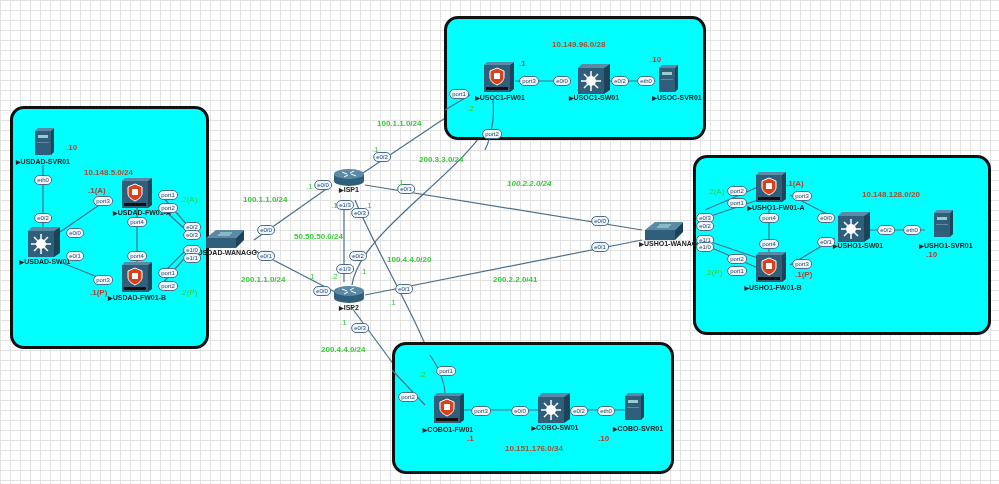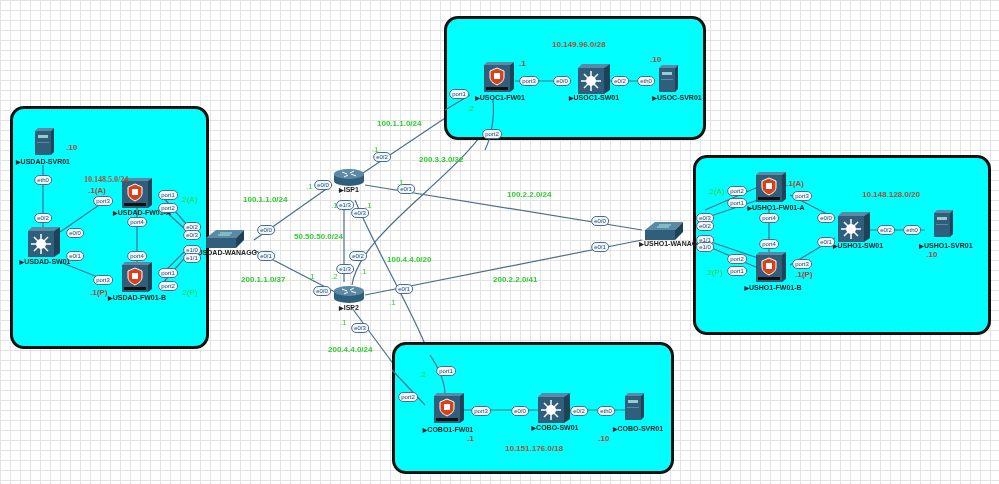--- a/index.html
+++ b/index.html
@@ -353,34 +353,34 @@
 <div class="port" style="left:886px;top:230px;">e0/2</div>
 <div class="port" style="left:912px;top:230px;">eth0</div>
 
 <div class="port" style="left:446px;top:371px;">port1</div>
 <div class="port" style="left:408px;top:397px;">port2</div>
 <div class="port" style="left:481px;top:411px;">port3</div>
 <div class="port" style="left:520px;top:411px;">e0/0</div>
 <div class="port" style="left:579px;top:411px;">e0/2</div>
 <div class="port" style="left:606px;top:411px;">eth0</div>
 
-<div class="subnet" style="left:84px;top:175px;font-family:Liberation Serif, serif;">10.148.5.0/24</div>
+<div class="subnet" style="left:84px;top:168px;">10.148.5.0/24</div>
 <div class="subnet" style="left:552px;top:40px;">10.149.96.0/28</div>
 <div class="subnet" style="left:862px;top:190px;">10.148.128.0/20</div>
-<div class="subnet" style="left:505px;top:444px;">10.151.176.0/18</div>
+<div class="subnet" style="left:505px;top:444px;">10.151.176.0/34</div>
 
 <div class="net" style="left:243px;top:195px;">100.1.1.0/24</div>
 <div class="net" style="left:377px;top:119px;">100.1.1.0/24</div>
-<div class="net" style="left:241px;top:275px;">200.1.1.0/37</div>
+<div class="net" style="left:241px;top:275px;">200.1.1.0/24</div>
 <div class="net" style="left:294px;top:232px;">50.50.50.0/24</div>
-<div class="net" style="left:419px;top:155px;">200.3.3.0/32</div>
-<div class="net" style="left:507px;top:190px;">100.2.2.0/24</div>
+<div class="net" style="left:419px;top:155px;">200.3.3.0/24</div>
+<div class="net" style="left:507px;top:179px;font-style:italic;">100.2.2.0/24</div>
 <div class="net" style="left:493px;top:275px;">200.2.2.0/41</div>
 <div class="net" style="left:387px;top:255px;">100.4.4.0/20</div>
-<div class="net" style="left:328px;top:345px;">200.4.4.0/24</div>
+<div class="net" style="left:321px;top:345px;">200.4.4.0/24</div>
 
 <div class="ip-red" style="left:66px;top:143px;">.10</div>
 <div class="ip-red" style="left:88px;top:186px;">.1(A)</div>
 <div class="ip-red" style="left:90px;top:288px;">.1(P)</div>
 <div class="ip-green" style="left:180px;top:195px;">.2(A)</div>
 <div class="ip-green" style="left:180px;top:288px;">.2(P)</div>
 <div class="ip-red" style="left:519px;top:59px;">.1</div>
 <div class="ip-green" style="left:467px;top:104px;">.2</div>
 <div class="ip-red" style="left:650px;top:55px;">.10</div>
 <div class="ip-red" style="left:786px;top:179px;">.1(A)</div>

